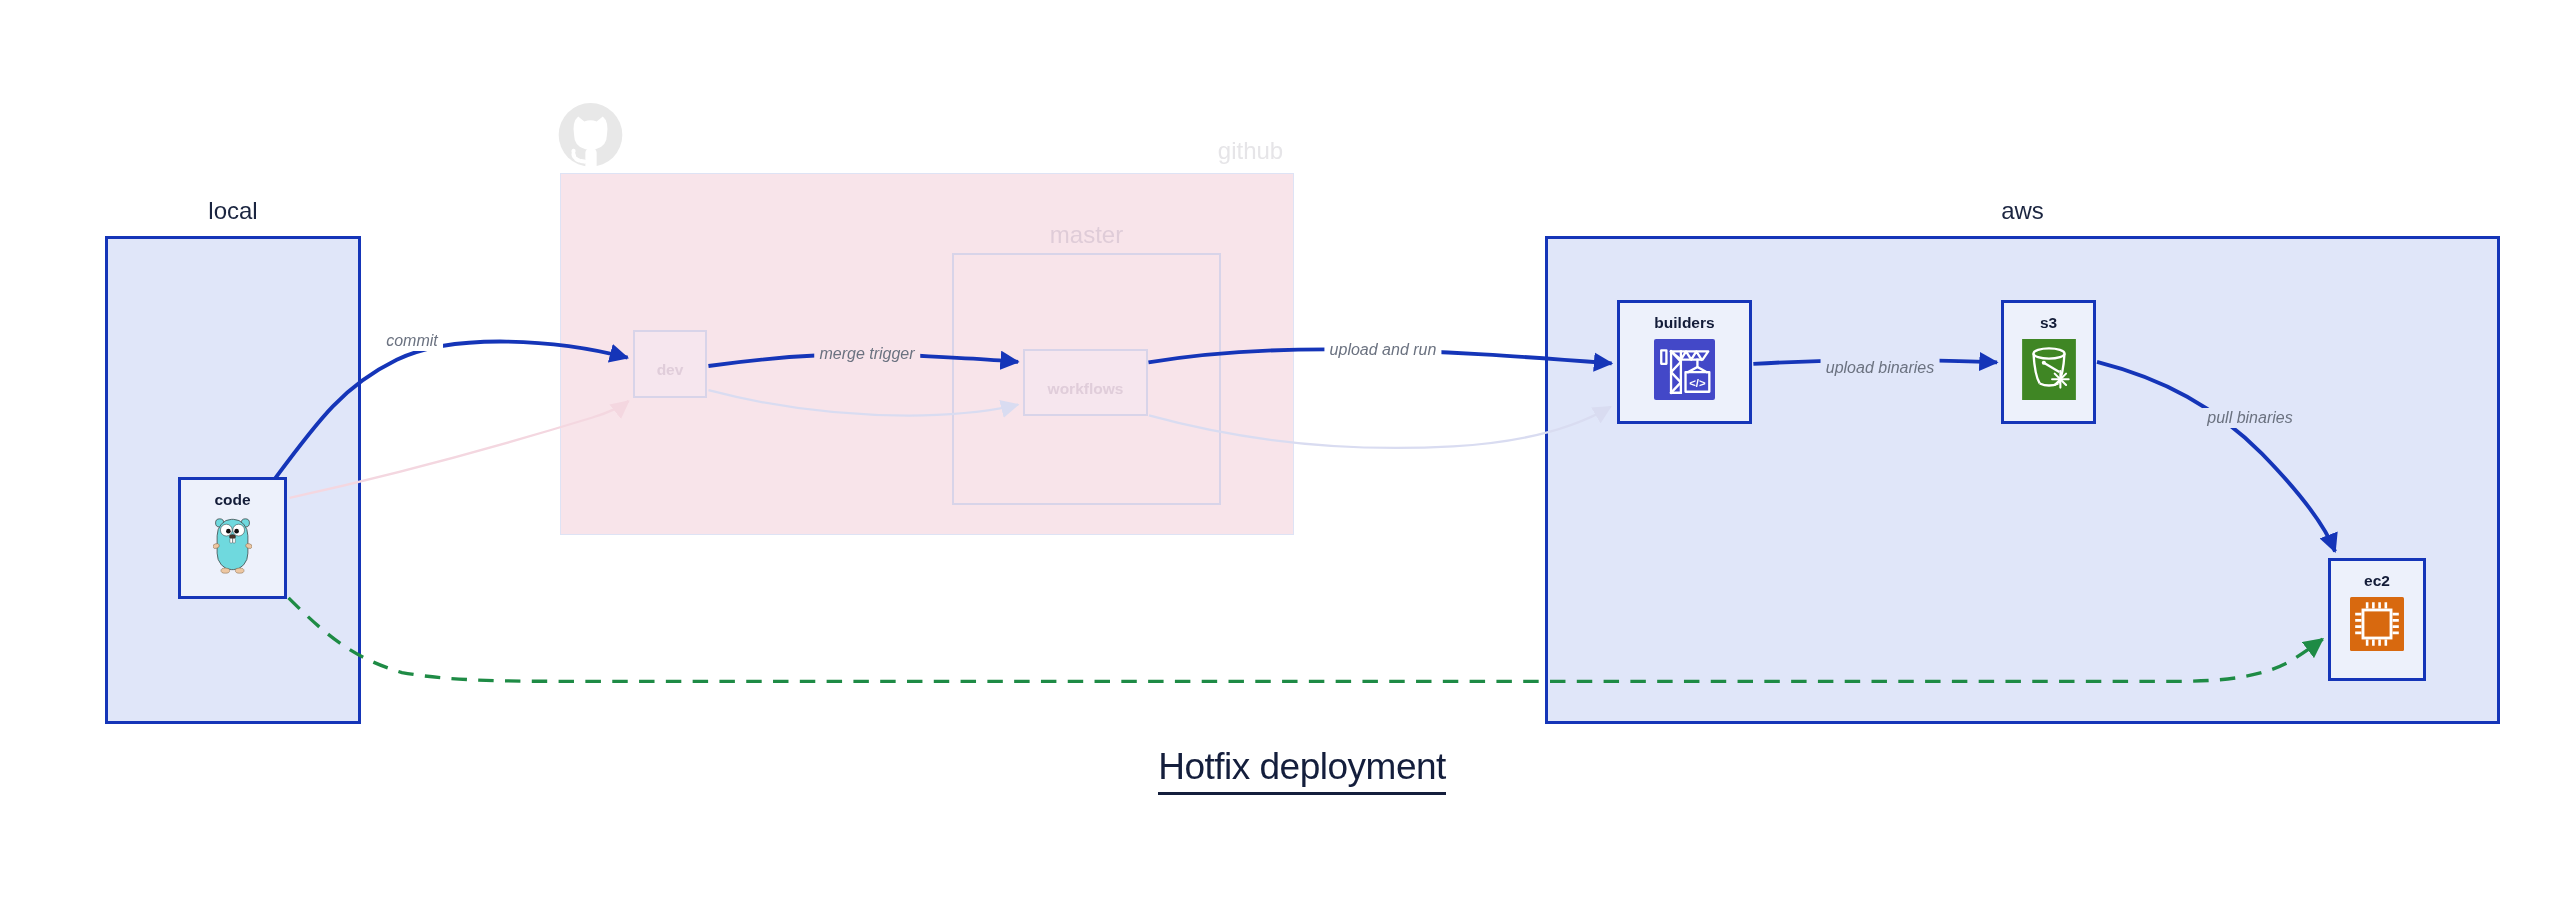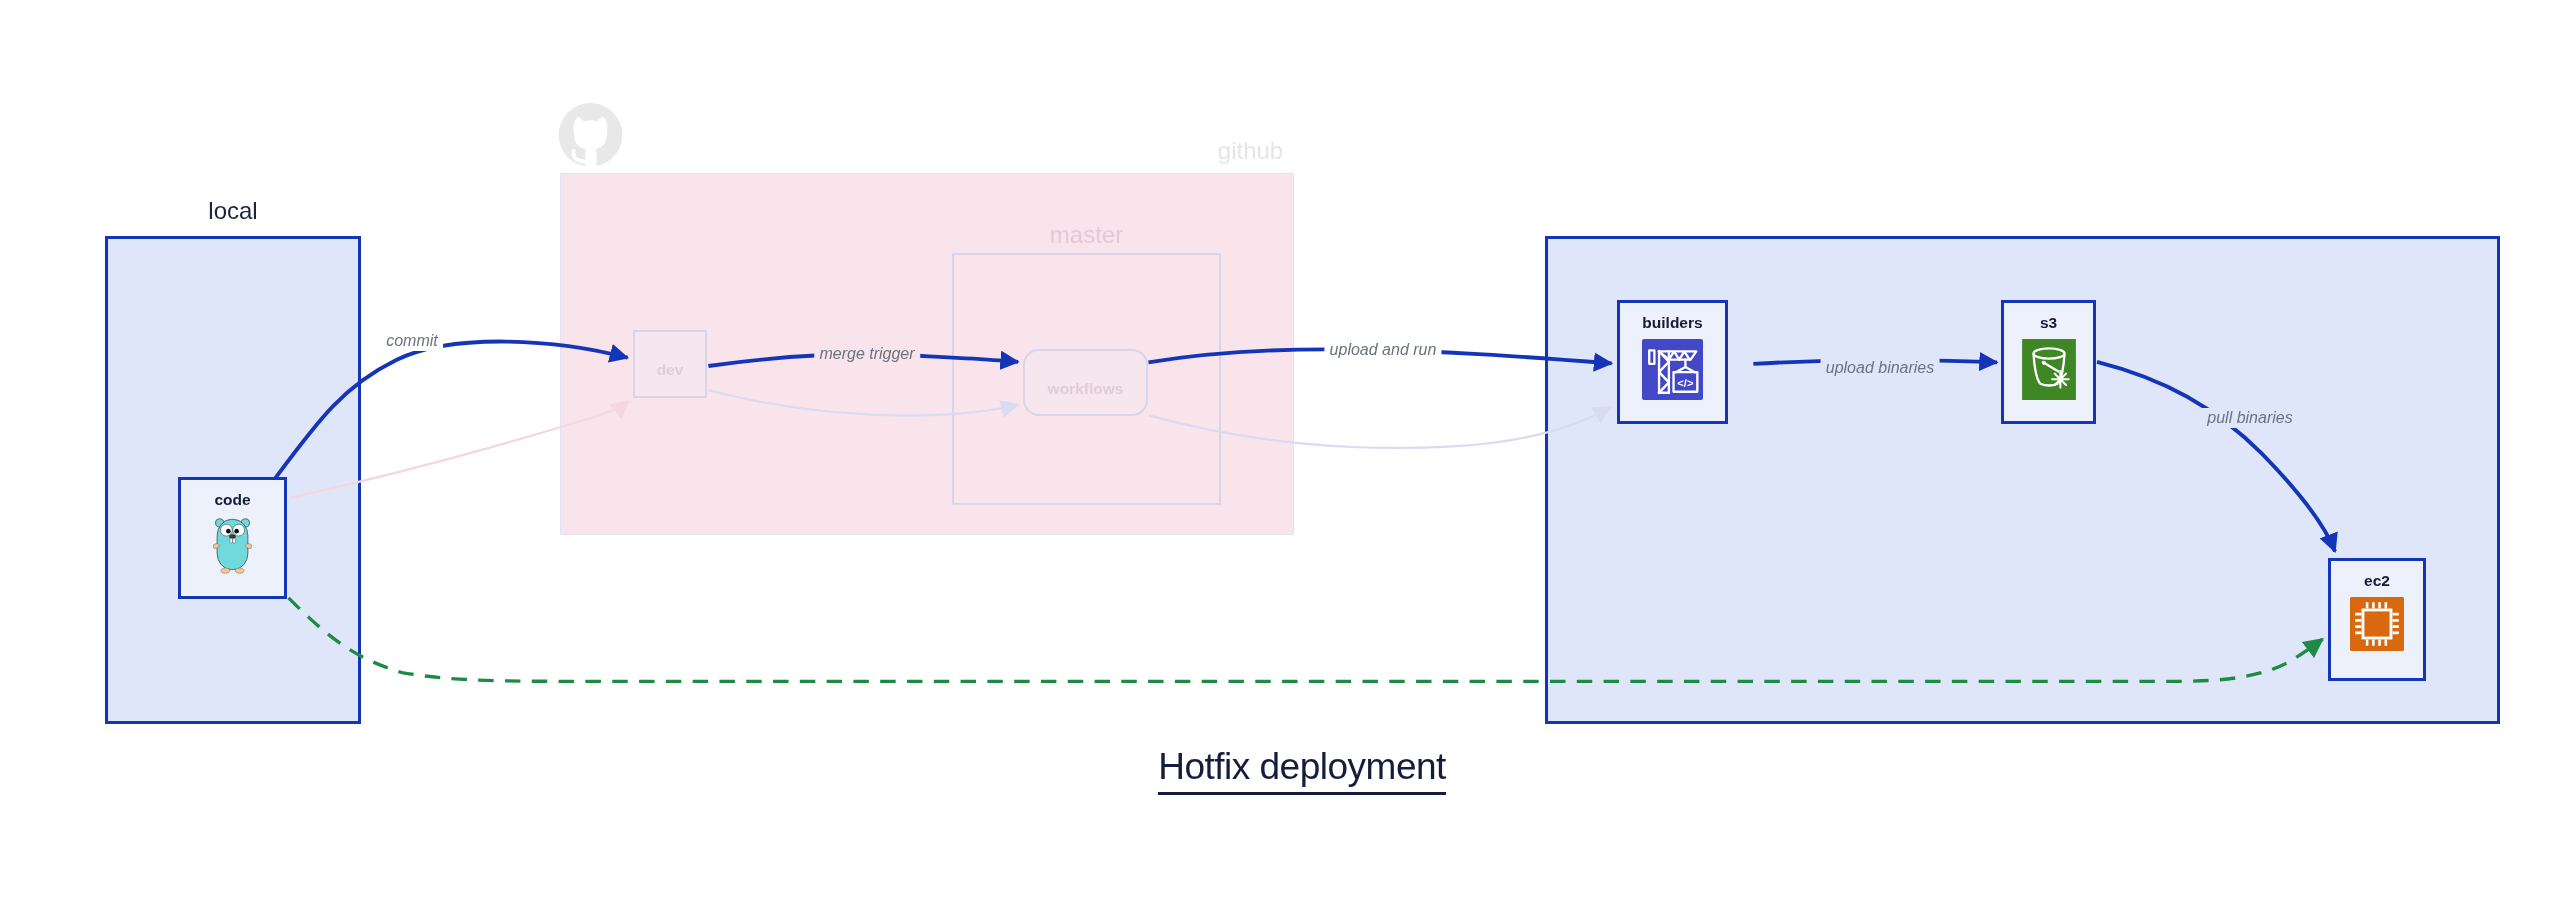--- a/index.html
+++ b/index.html
@@ -74,20 +74,21 @@
     <rect x="55" y="92" width="22" height="44" rx="9" fill="#ffffff"></rect>
     <path d="M53 118 q-24 -2 -21 -21" stroke="#ffffff" stroke-width="8" fill="none" stroke-linecap="round" stroke-dasharray="6 5"></path>
   </svg>
 
   <div class="abs group-label faded-gray-text" style="left:1173px;top:137px;width:155px;">github</div>
 
   <div class="abs group-master" style="left:952px;top:253px;width:269px;height:252px;"></div>
   <div class="abs group-label faded-pink-text" style="left:952px;top:221px;width:269px;">master</div>
 
   <div class="abs group-aws" style="left:1545px;top:236px;width:955px;height:488px;"></div>
+  <div class="abs group-label" style="left:1545px;top:197px;width:955px;">aws</div>
 
   <div class="abs node" style="left:178px;top:477px;width:109px;height:122px;">
     <div class="node-label">code</div>
     <svg class="node-icon" width="39" height="58" viewBox="0 0 76 112">
       <circle cx="13" cy="13" r="8" fill="#6fd9de" stroke="#444444" stroke-width="1.5"></circle>
       <circle cx="63" cy="13" r="8" fill="#6fd9de" stroke="#444444" stroke-width="1.5"></circle>
       <rect x="8" y="6" width="60" height="98" rx="28" ry="32" fill="#6fd9de" stroke="#444444" stroke-width="1.5"></rect>
       <circle cx="26" cy="27" r="11.5" fill="#ffffff" stroke="#333333" stroke-width="1"></circle>
       <circle cx="50" cy="27" r="11.5" fill="#ffffff" stroke="#333333" stroke-width="1"></circle>
       <circle cx="30" cy="29" r="4.5" fill="#111111"></circle>
@@ -99,25 +100,25 @@
       <ellipse cx="70" cy="58" rx="6.5" ry="4.5" fill="#edc7a2" stroke="#6b5335" stroke-width="0.8" transform="rotate(18 70 58)"></ellipse>
       <ellipse cx="24" cy="106" rx="8.5" ry="5" fill="#edc7a2" stroke="#6b5335" stroke-width="0.8"></ellipse>
       <ellipse cx="52" cy="106" rx="8.5" ry="5" fill="#edc7a2" stroke="#6b5335" stroke-width="0.8"></ellipse>
     </svg>
   </div>
 
   <div class="abs node-faded" style="left:633px;top:330px;width:74px;height:68px;">
     <div class="node-label">dev</div>
   </div>
 
-  <div class="abs node-faded" style="left:1023px;top:349px;width:125px;height:67px;border-radius:16px;">
+  <div class="abs node-faded" style="left:1023px;top:349px;width:125px;height:67px;">
     <div class="node-label">workflows</div>
   </div>
 
-  <div class="abs node" style="left:1617px;top:300px;width:111px;height:124px;">
+  <div class="abs node" style="left:1617px;top:300px;width:135px;height:124px;">
     <div class="node-label">builders</div>
     <svg class="node-icon" width="61" height="61" viewBox="0 0 118 118">
       <rect x="0" y="0" width="118" height="118" rx="4" fill="#4348c8"></rect>
       <g stroke="#ffffff" stroke-width="4.5" fill="none" stroke-linejoin="round" stroke-linecap="square">
         <rect x="14" y="22" width="10" height="26"></rect>
         <path d="M33 24 V104 M52 24 V104 M33 104 H52"></path>
         <path d="M33 24 L52 44 L33 64 L52 84 L33 104"></path>
         <path d="M33 24 H105 L94 40 H52 L33 24"></path>
         <path d="M52 40 L62 24 L72 40 L82 24 L92 40"></path>
         <path d="M84 40 V54"></path>

